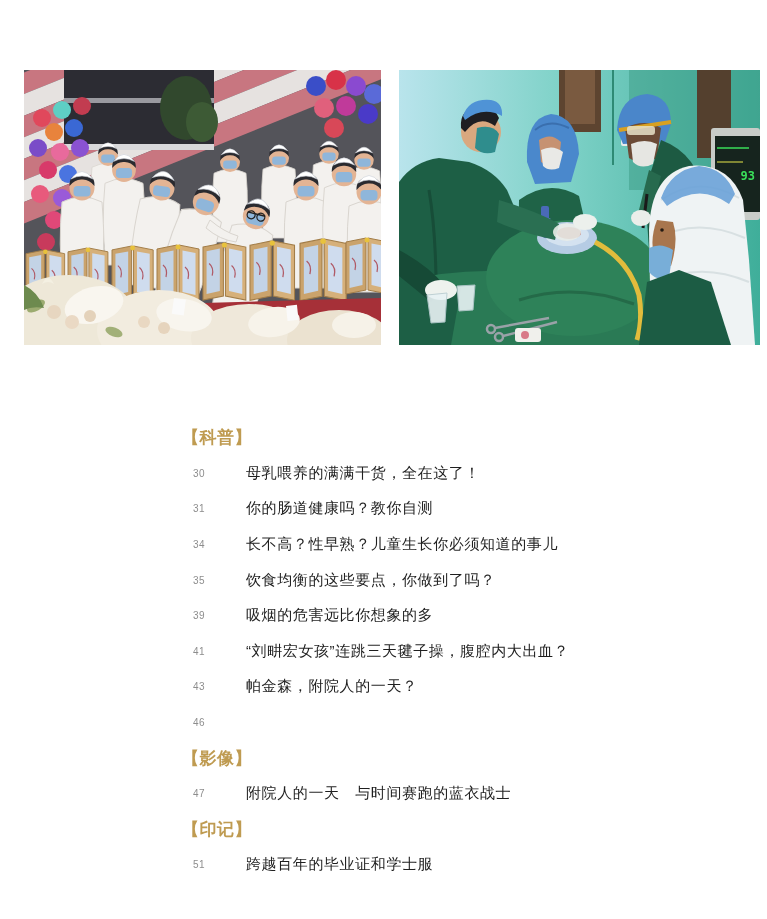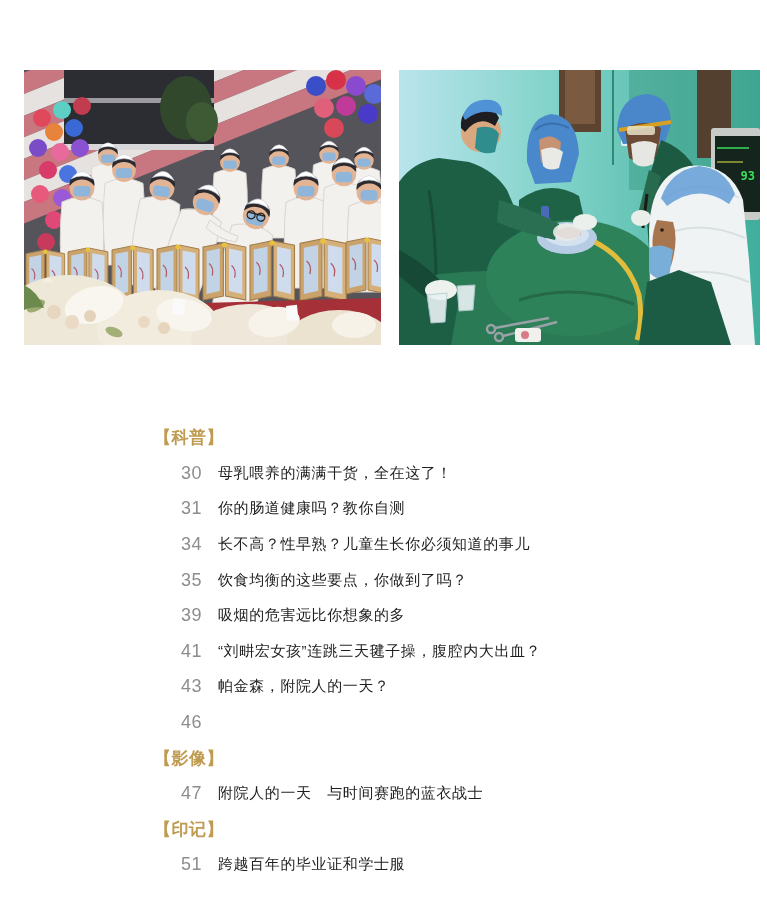--- a/index.html
+++ b/index.html
@@ -11,28 +11,28 @@
   .page{position:relative;width:767px;height:919px;background:#ffffff;overflow:hidden;}
 
   
   .photo{position:absolute;top:60px;margin:10px;overflow:hidden;background:#ddd;}
   .photo-left{left:14px;width:357px;height:275px;}
   .photo-right{left:389px;width:361px;height:275px;}
   .photo svg{display:block;width:100%;height:100%;}
 
   
   .toc{position:absolute;left:154px;top:420px;width:580px;}
-  .toc-row{height:35.6px;display:flex;align-items:center;}
+  .toc-row{height:35.6px;display:flex;align-items:center;margin-left:28px;}
   .toc-header{
     font-size:17px;font-weight:bold;color:#bf9b51;letter-spacing:0.5px;
   }
   .toc-item .pg{
     display:inline-block;box-sizing:border-box;
     margin-left:11px;width:53px;
-    font-size:18px;color:#8d8d8d;letter-spacing:0.5px;text-align:center;
+    font-size:10px;color:#8d8d8d;letter-spacing:0.5px;
   }
   .toc-item .title{
     font-size:15px;font-weight:normal;color:#1f1f1f;letter-spacing:0.6px;
     white-space:nowrap;
   }
 </style>
 </head>
 <body>
 
 <div class="page">

